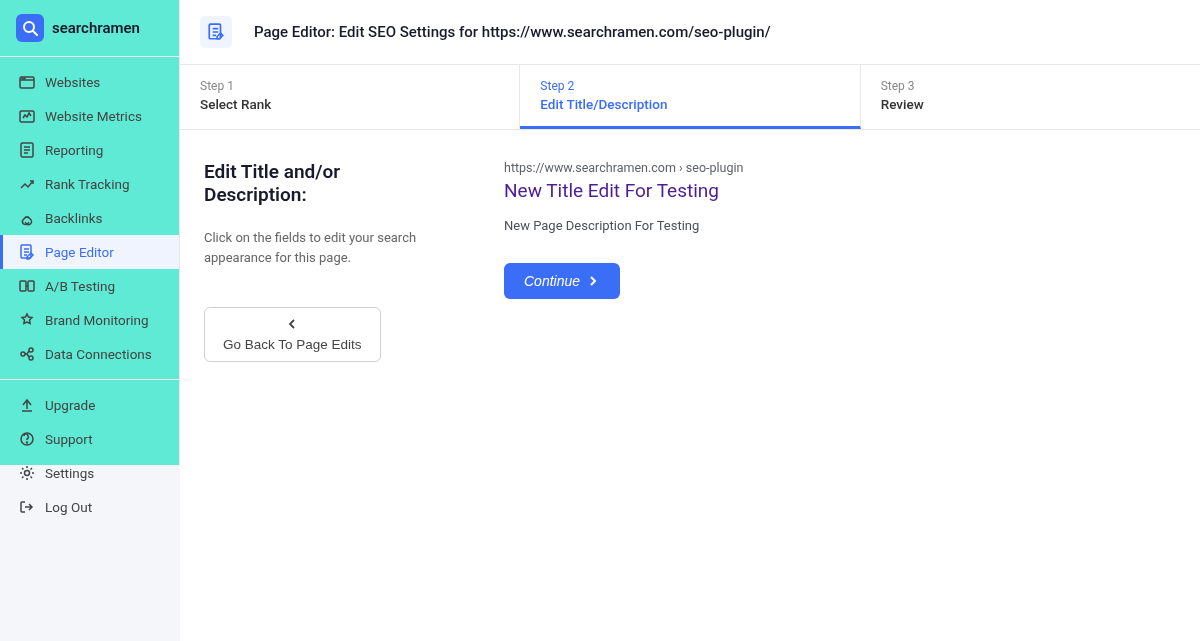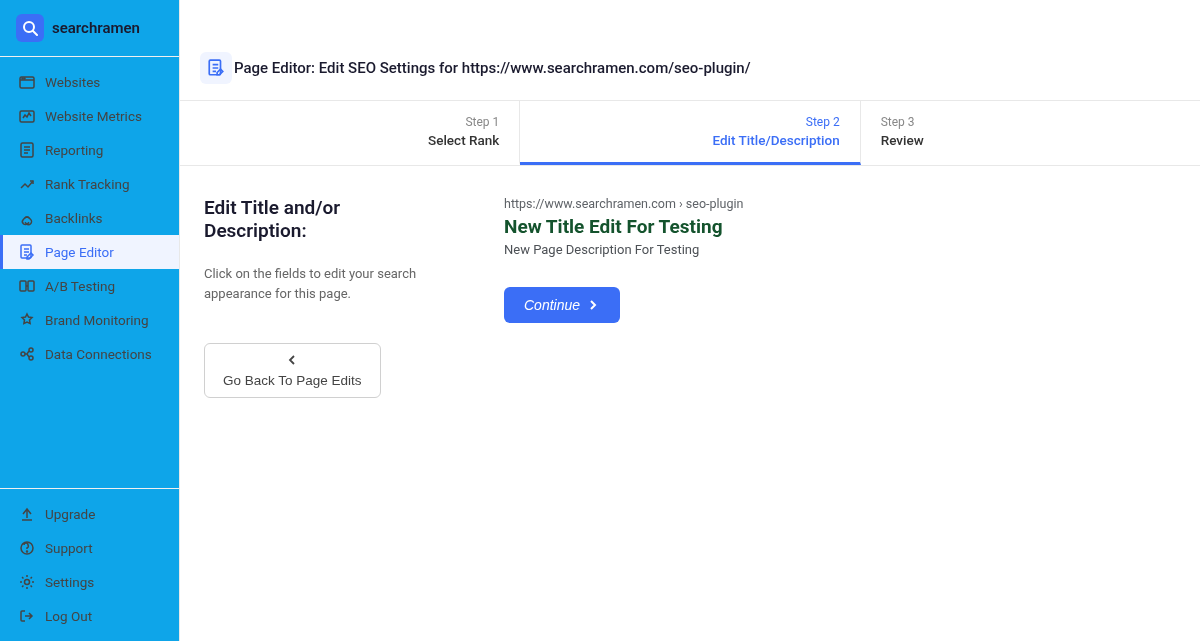--- a/index.html
+++ b/index.html
@@ -2,25 +2,25 @@
 <html><head>
   <meta charset="utf-8">
   <style>
     * { margin: 0; padding: 0; box-sizing: border-box; }
     body { font-family: -apple-system, BlinkMacSystemFont, 'Segoe UI', Roboto, sans-serif; display: flex; height: 641px; overflow: hidden; background: #f5f6fa; }
 
     
     #sidebar {
       width: 180px;
       min-width: 180px;
-      background: #0ea5e9;
+      background: #5eead4;
       border-right: 1px solid #e8e8e8;
       display: flex;
       flex-direction: column;
-      height: 641px;
+      height: 465px;
     }
     #sidebar-logo {
       display: flex;
       align-items: center;
       padding: 14px 16px;
       gap: 8px;
       border-bottom: 1px solid #f0f0f0;
     }
     .logo-icon {
       width: 28px;
@@ -73,25 +73,24 @@
       display: flex;
       flex-direction: column;
       overflow: hidden;
       background: #fff;
     }
 
     
     #page-header {
       display: flex;
       align-items: center;
-      gap: 2px;
+      gap: 22px;
       padding: 16px 20px;
       border-bottom: 1px solid #e8e8e8;
       background: #fff;
-      margin-top: 36px;
     }
     .page-header-icon {
       width: 32px;
       height: 32px;
       background: #f0f4ff;
       border-radius: 6px;
       display: flex; align-items: center; justify-content: center;
     }
     .page-header-title {
       font-size: 15px;
@@ -122,21 +121,20 @@
       font-size: 13.5px;
       color: #333;
       font-weight: 500;
     }
     .step.active .step-number,
     .step.active .step-label {
       color: #3b6ef6;
     }
     .step:not(:last-child) {
       border-right: 1px solid #e8e8e8;
-      text-align: right;
     }
 
     
     #content-area {
       display: flex;
       flex: 1;
       padding: 30px 24px;
       gap: 60px;
       background: #fff;
     }
@@ -160,23 +158,23 @@
     .serp-preview {
       margin-bottom: 20px;
     }
     .serp-url {
       font-size: 12.5px;
       color: #5f6368;
       margin-bottom: 4px;
     }
     .serp-title {
       font-size: 19px;
-      color: #14532d;
-      font-weight: 700;
-      margin-bottom: 4px;
+      color: #4c1d95;
+      font-weight: 400;
+      margin-bottom: 16px;
       cursor: pointer;
     }
     .serp-desc {
       font-size: 13px;
       color: #4d5156;
     }
 
     .continue-btn {
       display: inline-flex;
       align-items: center;

